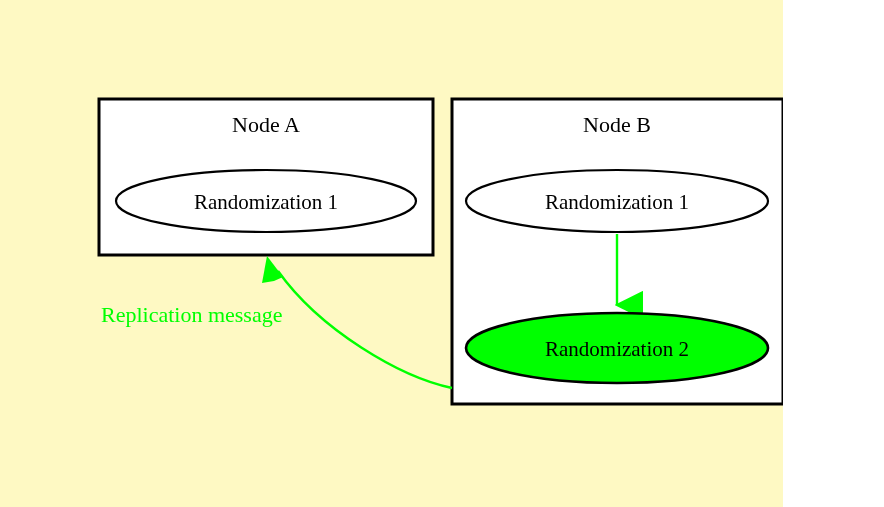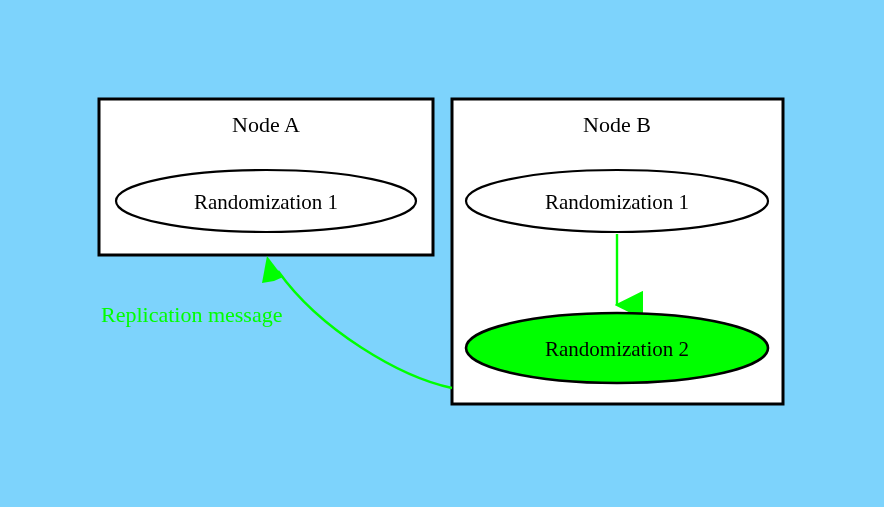--- a/index.html
+++ b/index.html
@@ -2,23 +2,23 @@
 <html><head>
 <meta charset="utf-8">
 <style>
   html, body {
     margin: 0;
     padding: 0;
     background: #ffffff;
   }
   #canvas {
     position: relative;
-    width: 884px;
+    width: 783px;
     height: 507px;
-    background: #7dd3fc;
+    background: #fef9c3;
     overflow: hidden;
     font-family: "Liberation Serif", "DejaVu Serif", serif;
   }
   #diagram-svg {
     position: absolute;
     left: 0;
     top: 0;
     width: 884px;
     height: 507px;
   }

